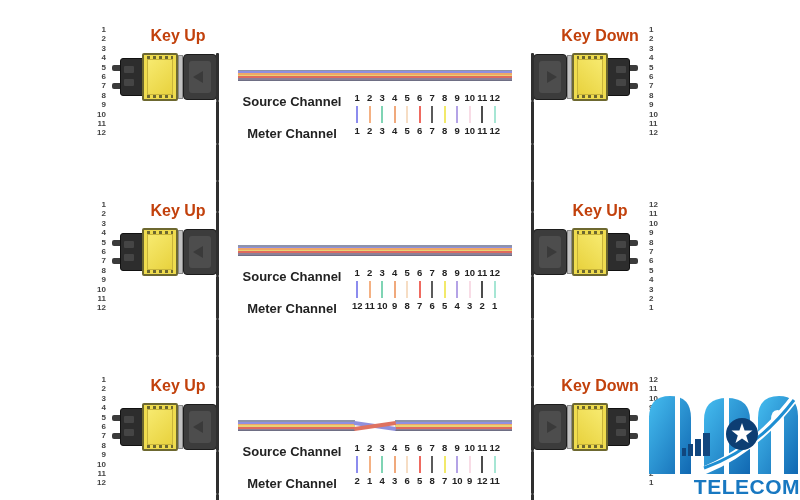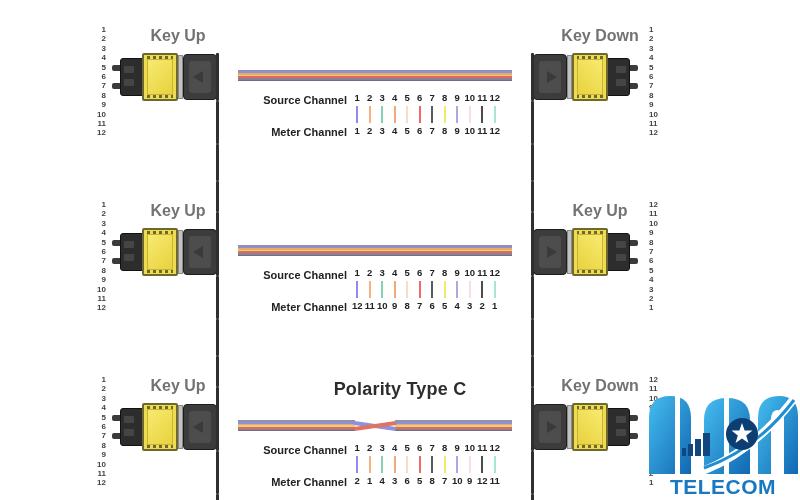--- a/index.html
+++ b/index.html
@@ -5,21 +5,21 @@
   html,body{margin:0;padding:0;}
   body{width:800px;height:500px;background:#fff;position:relative;overflow:hidden;
        font-family:"Liberation Sans",sans-serif;}
   .diagram{position:absolute;left:0;width:800px;height:175px;}
   .pin-col{position:absolute;top:25px;width:16px;font-size:8px;font-weight:600;
            line-height:9.4px;color:#444;}
   .pin-col.left{left:90px;text-align:right;}
   .pin-col.right{left:649px;text-align:left;}
   .pin-num{display:block;}
   .key-label{position:absolute;top:27px;width:110px;text-align:center;
-             font-size:16px;font-weight:700;color:#737373;}
+             font-size:16px;font-weight:700;color:#c2410c;}
   .key-label.left{left:123px;}
   .key-label.right{left:545px;}
   .title{position:absolute;top:29px;left:280px;width:240px;text-align:center;
          font-size:18px;font-weight:600;color:#2d2d2d;letter-spacing:.2px;}
   .cable{position:absolute;left:238px;top:70px;width:274px;height:11px;z-index:1;
          background:linear-gradient(to bottom,
            #8d93ab 0 1.5px,#8f8fe0 1.5px 3.5px,#efa767 3.5px 5px,
            #e8d173 5px 6.5px,#df6a5e 6.5px 8.5px,#8b8098 8.5px 10px,#6e6e84 10px 11px);}
   .twist{position:absolute;left:355px;top:68px;width:40px;height:15px;background:#fff;z-index:2;}
   .twist .s1,.twist .s2{position:absolute;left:-1px;top:5.5px;width:42px;height:4px;}
@@ -50,29 +50,29 @@
   .c-housing::before{content:"";position:absolute;left:5px;top:6px;width:22px;height:32px;
            background:#4d4d4d;border-radius:3px;}
   .c-housing::after{content:"";position:absolute;left:9px;top:16px;width:0;height:0;
            border-right:10px solid #3a3a3a;border-top:6px solid transparent;
            border-bottom:6px solid transparent;}
   .c-boot{left:104px;top:0;width:24px;height:48px;display:flex;align-items:center;}
   .c-boot span{position:static;width:3px;margin-right:1px;background:#2f2f2f;border-radius:1px;}
   .c-boot span:nth-child(1){height:48px}.c-boot span:nth-child(2){height:43px}
   .c-boot span:nth-child(3){height:37px}.c-boot span:nth-child(4){height:31px}
   .c-boot span:nth-child(5){height:25px}.c-boot span:nth-child(6){height:19px}
-  .map-label{position:absolute;width:110px;text-align:right;font-size:11px;
+  .map-label{position:absolute;width:110px;text-align:center;font-size:13px;
              font-weight:700;color:#222;left:237px;}
   .map-label.src{top:94px}.map-label.mtr{top:126px}
   .columns{position:absolute;left:351px;top:92px;width:150px;display:flex;}
   .col{flex:1;display:flex;flex-direction:column;align-items:center;}
   .col .num{font-size:9.5px;font-weight:600;color:#222;height:12px;line-height:12px;}
   .col .map-line{width:2px;height:17px;margin:2px 0;}
   .logo{position:absolute;left:646px;top:388px;width:154px;height:112px;z-index:5;}
-  .logo-text{font-size:21px;font-weight:800;color:#1878c1;text-align:center;
+  .logo-text{font-size:21px;font-weight:800;color:#1878c1;text-align:right;
              letter-spacing:.5px;margin-top:-3px;}
 </style>
 </head>
 <body>
 
 <div id="diagrams">
     <div class="diagram" style="top: 0px;">
     <div class="pin-col left">
         <span class="pin-num">1</span>
         <span class="pin-num">2</span>
@@ -349,21 +349,20 @@
         <span class="pin-num">5</span>
         <span class="pin-num">6</span>
         <span class="pin-num">7</span>
         <span class="pin-num">8</span>
         <span class="pin-num">9</span>
         <span class="pin-num">10</span>
         <span class="pin-num">11</span>
         <span class="pin-num">12</span>
       </div>
     <div class="key-label left">Key Up</div>
-    <div class="title">Polarity Type C</div>
     <div class="key-label right">Key Down</div>
     <div class="pin-col right">
         <span class="pin-num">12</span>
         <span class="pin-num">11</span>
         <span class="pin-num">10</span>
         <span class="pin-num">9</span>
         <span class="pin-num">8</span>
         <span class="pin-num">7</span>
         <span class="pin-num">6</span>
         <span class="pin-num">5</span>

